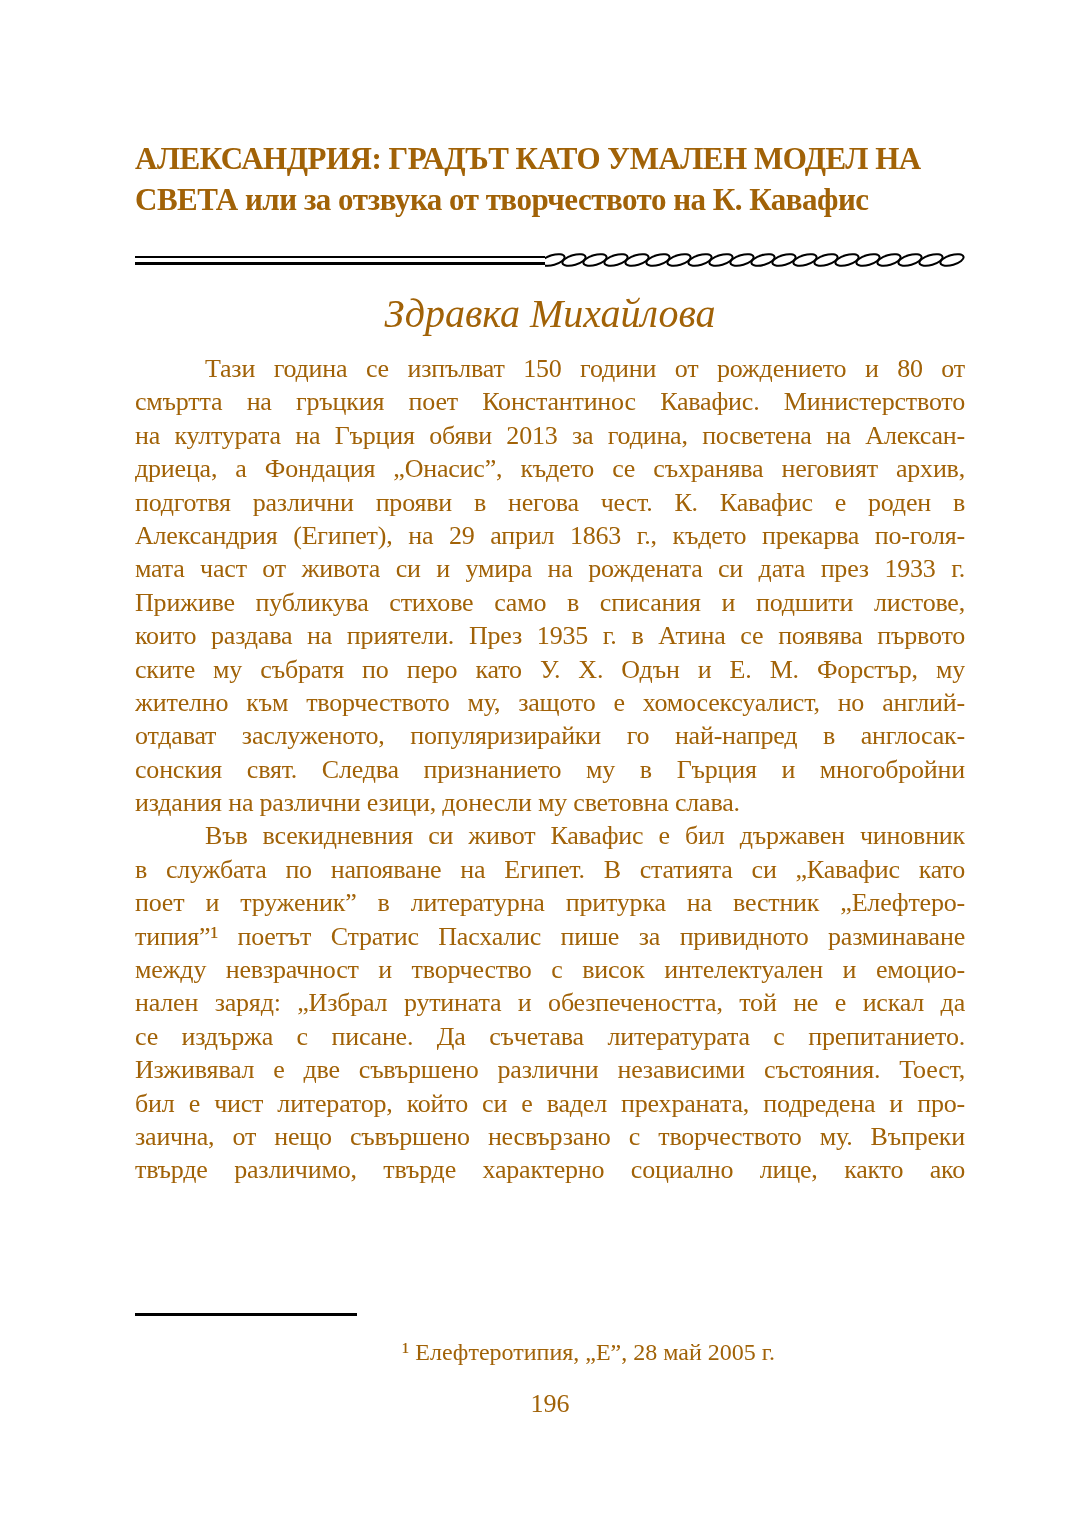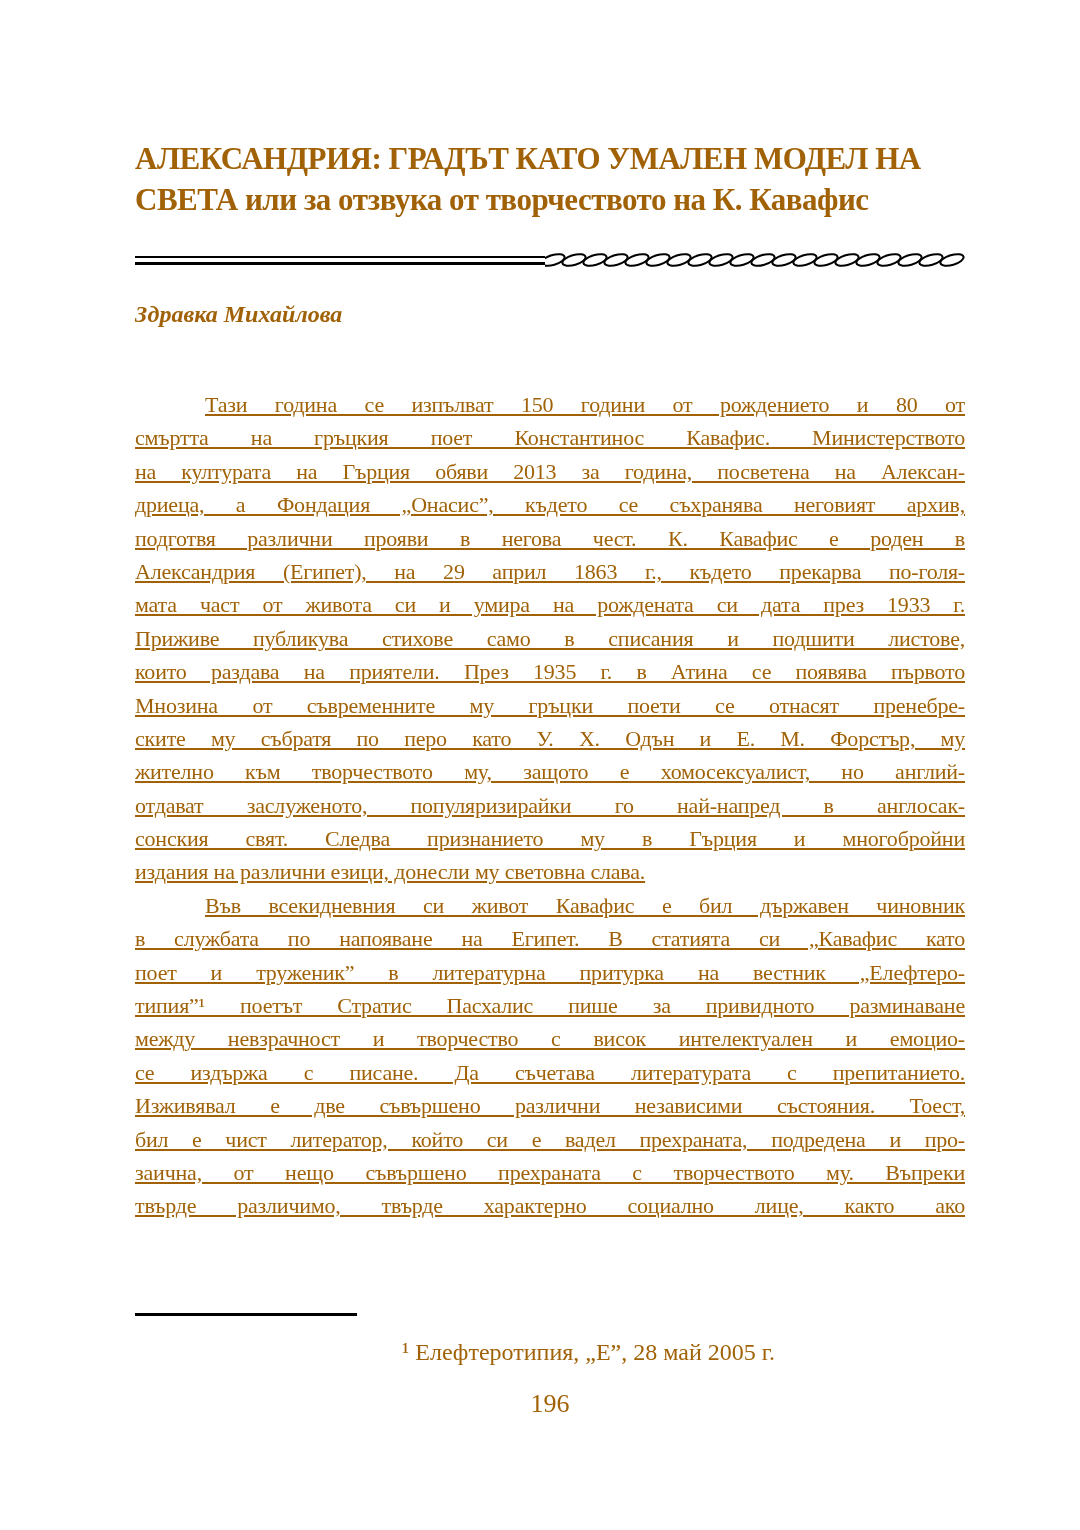--- a/index.html
+++ b/index.html
@@ -54,35 +54,34 @@
   .divider-braid {
     width: 420px;
     height: 16px;
     display: block;
   }
   .author {
     position: absolute;
     top: 296px;
     left: 0;
     width: 830px;
-    text-align: left;
-    font-size: 24px;
-    font-weight: bold;
+    text-align: center;
+    font-size: 40px;
+    font-weight: normal;
     font-style: italic;
     line-height: 36px;
   }
   .bodytext {
     position: absolute;
-    top: 388px;
+    top: 352px;
     left: 0;
     width: 830px;
-    font-size: 22px;
+    font-size: 26px;
     line-height: 33.4px;
     letter-spacing: -0.2px;
-    text-decoration: underline;
   }
   .line {
     height: 33.4px;
     overflow: hidden;
     text-align: justify;
     text-align-last: justify;
     white-space: nowrap;
   }
   .line.indent { padding-left: 70px; }
   .line.lastline {
@@ -162,37 +161,37 @@
       <div class="para">
         <div class="line indent">Тази година се изпълват 150 години от рождението и 80 от</div>
         <div class="line">смъртта на гръцкия поет Константинос Кавафис. Министерството</div>
         <div class="line">на културата на Гърция обяви 2013 за година, посветена на Алексан-</div>
         <div class="line">дриеца, а Фондация „Онасис”, където се съхранява неговият архив,</div>
         <div class="line">подготвя различни прояви в негова чест. К. Кавафис е роден в</div>
         <div class="line">Александрия (Египет), на 29 април 1863 г., където прекарва по-голя-</div>
         <div class="line">мата част от живота си и умира на рождената си дата през 1933 г.</div>
         <div class="line">Приживе публикува стихове само в списания и подшити листове,</div>
         <div class="line">които раздава на приятели. През 1935 г. в Атина се появява първото</div>
-        <div class="line">Мнозина от съвременните му гръцки поети се отнасят пренебре-</div>
         <div class="line">ските му събратя по перо като У. Х. Одън и Е. М. Форстър, му</div>
         <div class="line">жително към творчеството му, защото е хомосексуалист, но англий-</div>
         <div class="line">отдават заслуженото, популяризирайки го най-напред в англосак-</div>
         <div class="line">сонския свят. Следва признанието му в Гърция и многобройни</div>
         <div class="line lastline">издания на различни езици, донесли му световна слава.</div>
       </div>
       <div class="para">
         <div class="line indent">Във всекидневния си живот Кавафис е бил държавен чиновник</div>
         <div class="line">в службата по напояване на Египет. В статията си „Кавафис като</div>
         <div class="line">поет и труженик” в литературна притурка на вестник „Елефтеро-</div>
         <div class="line">типия”¹ поетът Стратис Пасхалис пише за привидното разминаване</div>
         <div class="line">между невзрачност и творчество с висок интелектуален и емоцио-</div>
+        <div class="line">нален заряд: „Избрал рутината и обезпечеността, той не е искал да</div>
         <div class="line">се издържа с писане. Да съчетава литературата с препитанието.</div>
         <div class="line">Изживявал е две съвършено различни независими състояния. Тоест,</div>
         <div class="line">бил е чист литератор, който си е вадел прехраната, подредена и про-</div>
-        <div class="line">заична, от нещо съвършено прехраната с творчеството му. Въпреки</div>
+        <div class="line">заична, от нещо съвършено несвързано с творчеството му. Въпреки</div>
         <div class="line">твърде различимо, твърде характерно социално лице, както ако</div>
       </div>
     </div>
 
     <div class="footnote-rule"></div>
     <div class="footnote">¹ Елефтеротипия, „Е”, 28 май 2005 г.</div>
     <div class="page-number">196</div>
 
   </div>
 </div>

